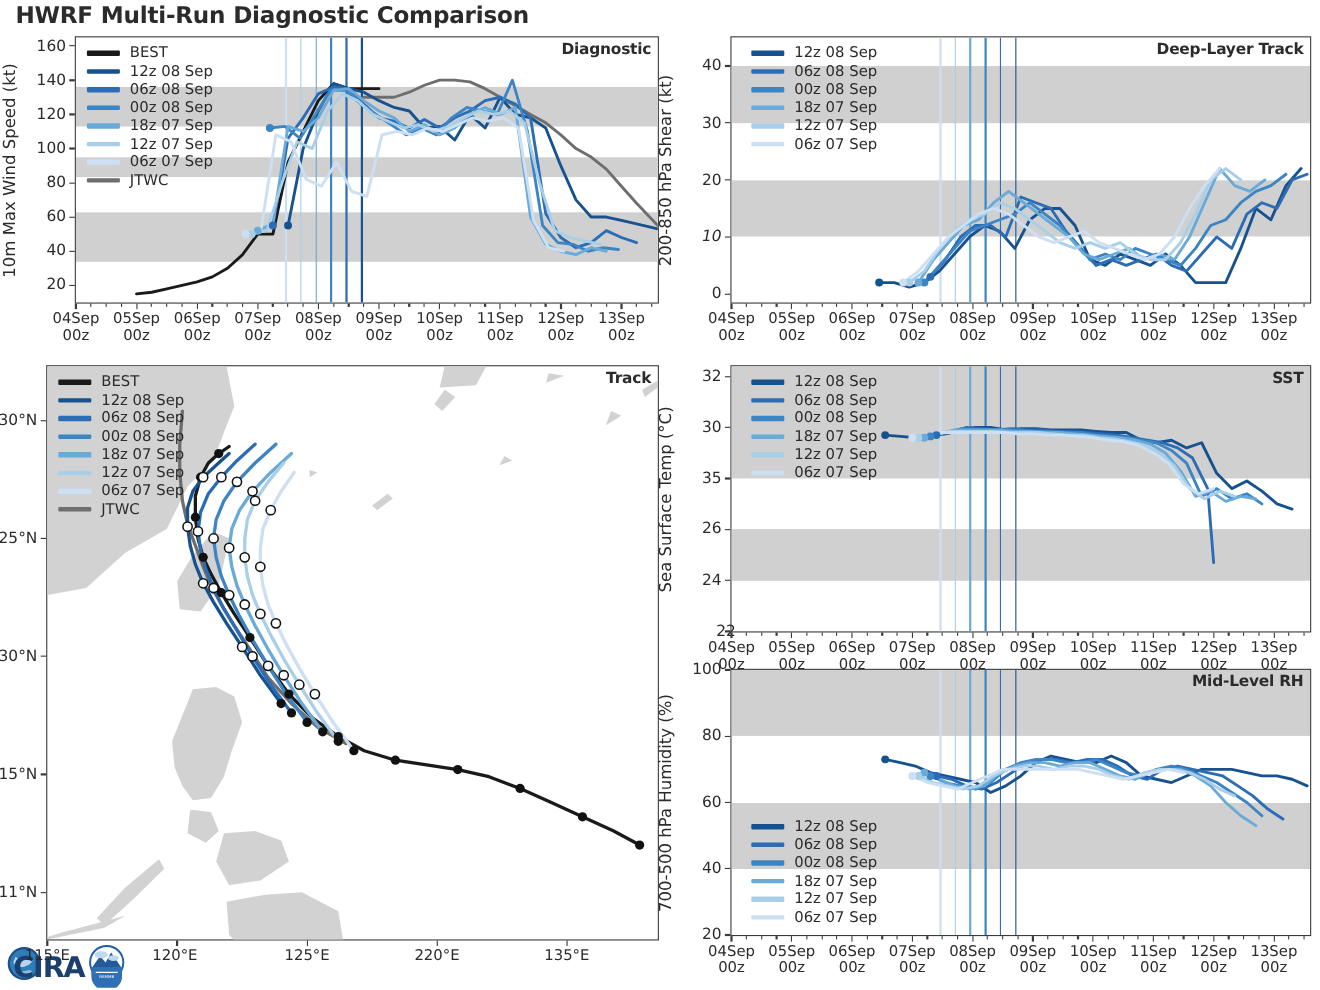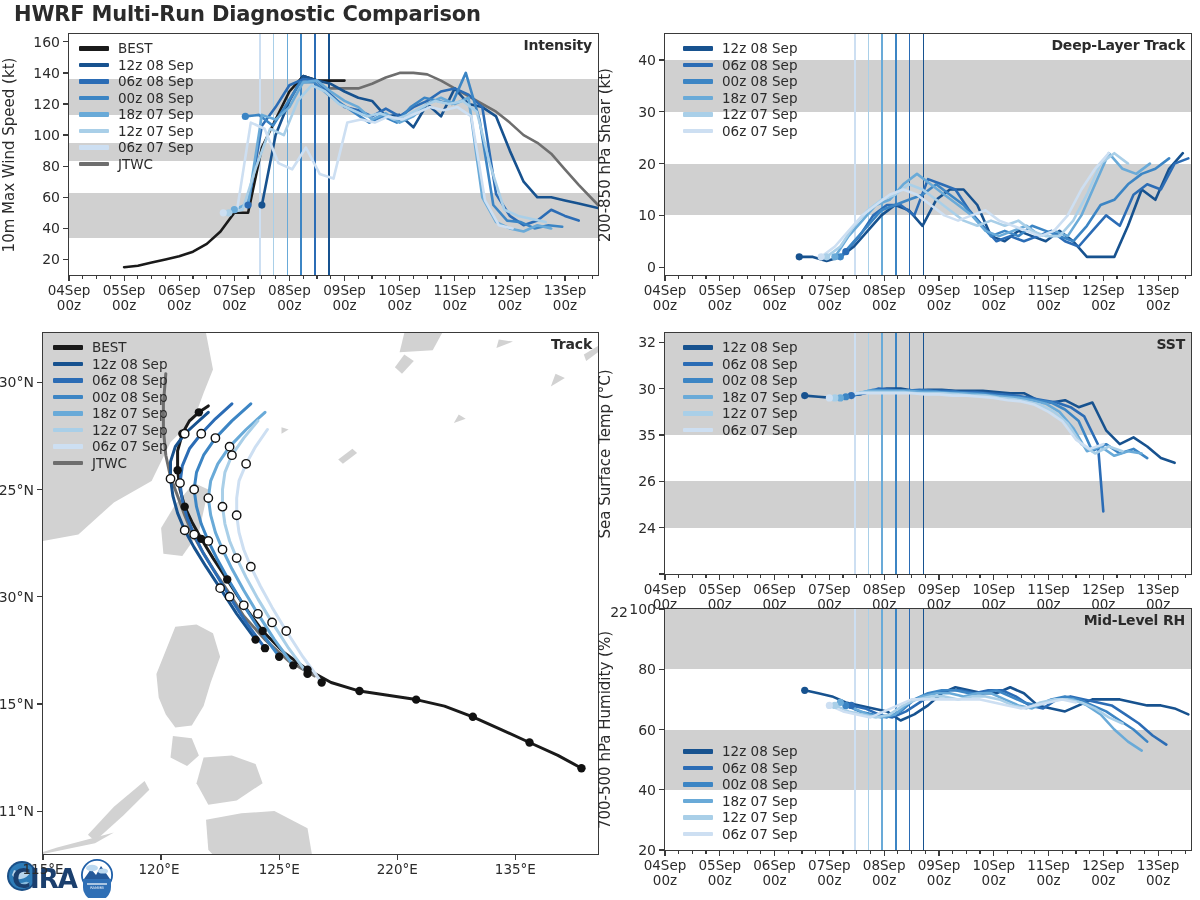--- a/index.html
+++ b/index.html
@@ -109,21 +109,21 @@
           <path d="M165.3,175.7 L179.1,169.5 L192.9,80.9 L206.6,85.5 L220.4,73.1 L234.2,48.2 L248.0,46.6 L261.7,57.5 L275.5,66.9 L289.3,73.1 L303.1,85.5 L316.8,79.3 L330.6,88.6 L344.4,82.4 L358.2,70.0 L372.0,63.7 L385.7,70.0 L399.5,63.7 L413.3,163.3 L427.1,188.1 L440.8,194.4 L454.6,197.5 L468.4,191.2 L482.2,194.4" fill="none" stroke="#69aad8" stroke-width="2.6" stroke-linejoin="round" stroke-linecap="round"></path>
           <path d="M159.8,178.8 L173.6,175.7 L187.4,132.2 L201.1,94.8 L214.9,101.1 L228.7,66.9 L242.5,51.3 L256.2,57.5 L270.0,70.0 L283.8,76.2 L297.6,82.4 L311.3,79.3 L325.1,85.5 L338.9,80.9 L352.7,73.1 L366.4,66.9 L380.2,70.0 L394.0,66.9 L407.8,77.7 L421.5,132.2 L435.3,175.7 L449.1,181.9 L462.9,185.0 L476.7,188.1" fill="none" stroke="#a9cfe8" stroke-width="2.6" stroke-linejoin="round" stroke-linecap="round"></path>
           <path d="M154.3,178.8 L168.1,175.7 L181.8,88.6 L195.6,94.8 L209.4,129.1 L223.2,135.3 L236.9,113.5 L250.7,139.9 L264.5,144.6 L278.3,88.6 L292.1,85.5 L305.8,88.6 L319.6,82.4 L333.4,85.5 L347.2,79.3 L360.9,73.1 L374.7,76.2 L388.5,73.1 L402.3,82.4 L416.0,166.4 L429.8,191.2 L443.6,194.4" fill="none" stroke="#cddff2" stroke-width="2.6" stroke-linejoin="round" stroke-linecap="round"></path>
           <circle cx="192.86458333333334" cy="171.03225806451613" r="3.6" fill="#17528f"></circle>
           <circle cx="179.08854166666669" cy="171.03225806451613" r="3.6" fill="#2b6cb5"></circle>
           <circle cx="176.33333333333334" cy="82.40645161290323" r="3.6" fill="#3c85c4"></circle>
           <circle cx="165.3125" cy="175.69677419354838" r="3.6" fill="#69aad8"></circle>
           <circle cx="159.80208333333331" cy="178.80645161290323" r="3.6" fill="#a9cfe8"></circle>
           <circle cx="154.29166666666669" cy="178.80645161290323" r="3.6" fill="#cddff2"></circle>
         </svg>
-        <div class="panel-title">Intensity</div>
+        <div class="panel-title">Diagnostic</div>
         <div class="legend" style="left: 6px; top: 4px;">
           <div class="legend-row">
             <span class="legend-swatch" style="background: rgb(26, 26, 26);"></span>
             <span class="legend-label">BEST</span>
           </div>
           <div class="legend-row">
             <span class="legend-swatch" style="background: rgb(23, 82, 143);"></span>
             <span class="legend-label">12z 08 Sep</span>
           </div>
           <div class="legend-row">
@@ -506,21 +506,21 @@
     <div class="xtickminor" style="left: 536.785px; top: 276px; height: 3px;"></div>
     <div class="xtickminor" style="left: 550.561px; top: 276px; height: 3px;"></div>
     <div class="xtick" style="left: 509.833px; top: 283px;"><span>12Sep</span><br><span>00z</span></div>
     <div class="xtickmark" style="left: 564.337px; top: 276px; height: 5px;"></div>
     <div class="xtickminor" style="left: 578.114px; top: 276px; height: 3px;"></div>
     <div class="xtickminor" style="left: 591.89px; top: 276px; height: 3px;"></div>
     <div class="xtick" style="left: 564.938px; top: 283px;"><span>13Sep</span><br><span>00z</span></div>
     <div class="ylabel" style="left: 614px; top: 154.5px; transform: rotate(-90deg) translate(-50%, -100%);">200-850 hPa Shear (kt)</div>
     <div class="ytick" style="right: 544px; top: 267.226px;">0</div>
     <div class="ytickmark" style="left: 659px; width: 5px; top: 266.626px;"></div>
-    <div class="ytick" style="right: 544px; top: 215.398px;">10</div>
+    <div class="ytick" style="right: 544px; top: 215.398px; font-style: italic;">10</div>
     <div class="ytickmark" style="left: 659px; width: 5px; top: 214.798px;"></div>
     <div class="ytick" style="right: 544px; top: 163.57px;">20</div>
     <div class="ytickmark" style="left: 659px; width: 5px; top: 162.97px;"></div>
     <div class="ytick" style="right: 544px; top: 111.742px;">30</div>
     <div class="ytickmark" style="left: 659px; width: 5px; top: 111.142px;"></div>
     <div class="ytick" style="right: 544px; top: 59.914px;">40</div>
     <div class="ytickmark" style="left: 659px; width: 5px; top: 59.314px;"></div>
     <div class="xtickmark" style="left: 664.4px; top: 276px; height: 5px;"></div>
     <div class="xtickminor" style="left: 678.098px; top: 276px; height: 3px;"></div>
     <div class="xtickminor" style="left: 691.796px; top: 276px; height: 3px;"></div>
@@ -564,21 +564,21 @@
     <div class="xtickmark" style="left: 1102.73px; top: 276px; height: 5px;"></div>
     <div class="xtickminor" style="left: 1116.43px; top: 276px; height: 3px;"></div>
     <div class="xtickminor" style="left: 1130.13px; top: 276px; height: 3px;"></div>
     <div class="xtickminor" style="left: 1143.83px; top: 276px; height: 3px;"></div>
     <div class="xtick" style="left: 1103.33px; top: 283px;"><span>12Sep</span><br><span>00z</span></div>
     <div class="xtickmark" style="left: 1157.53px; top: 276px; height: 5px;"></div>
     <div class="xtickminor" style="left: 1171.22px; top: 276px; height: 3px;"></div>
     <div class="xtickminor" style="left: 1184.92px; top: 276px; height: 3px;"></div>
     <div class="xtick" style="left: 1158.12px; top: 283px;"><span>13Sep</span><br><span>00z</span></div>
     <div class="ylabel" style="left: 614px; top: 453.5px; transform: rotate(-90deg) translate(-50%, -100%);">Sea Surface Temp (°C)</div>
-    <div class="ytick" style="right: 572px; top: 574px; margin-top: 38px;">22</div>
+    <div class="ytick" style="right: 531px; top: 574px;">22</div>
     <div class="ytickmark" style="left: 659px; width: 5px; top: 573.4px;"></div>
     <div class="ytick" style="right: 544px; top: 527.654px;">24</div>
     <div class="ytickmark" style="left: 659px; width: 5px; top: 527.054px;"></div>
     <div class="ytick" style="right: 544px; top: 481.308px;">26</div>
     <div class="ytickmark" style="left: 659px; width: 5px; top: 480.708px;"></div>
     <div class="ytick" style="right: 544px; top: 434.962px;">35</div>
     <div class="ytickmark" style="left: 659px; width: 5px; top: 434.362px;"></div>
     <div class="ytick" style="right: 544px; top: 388.615px;">30</div>
     <div class="ytickmark" style="left: 659px; width: 5px; top: 388.015px;"></div>
     <div class="ytick" style="right: 544px; top: 342.269px;">32</div>

